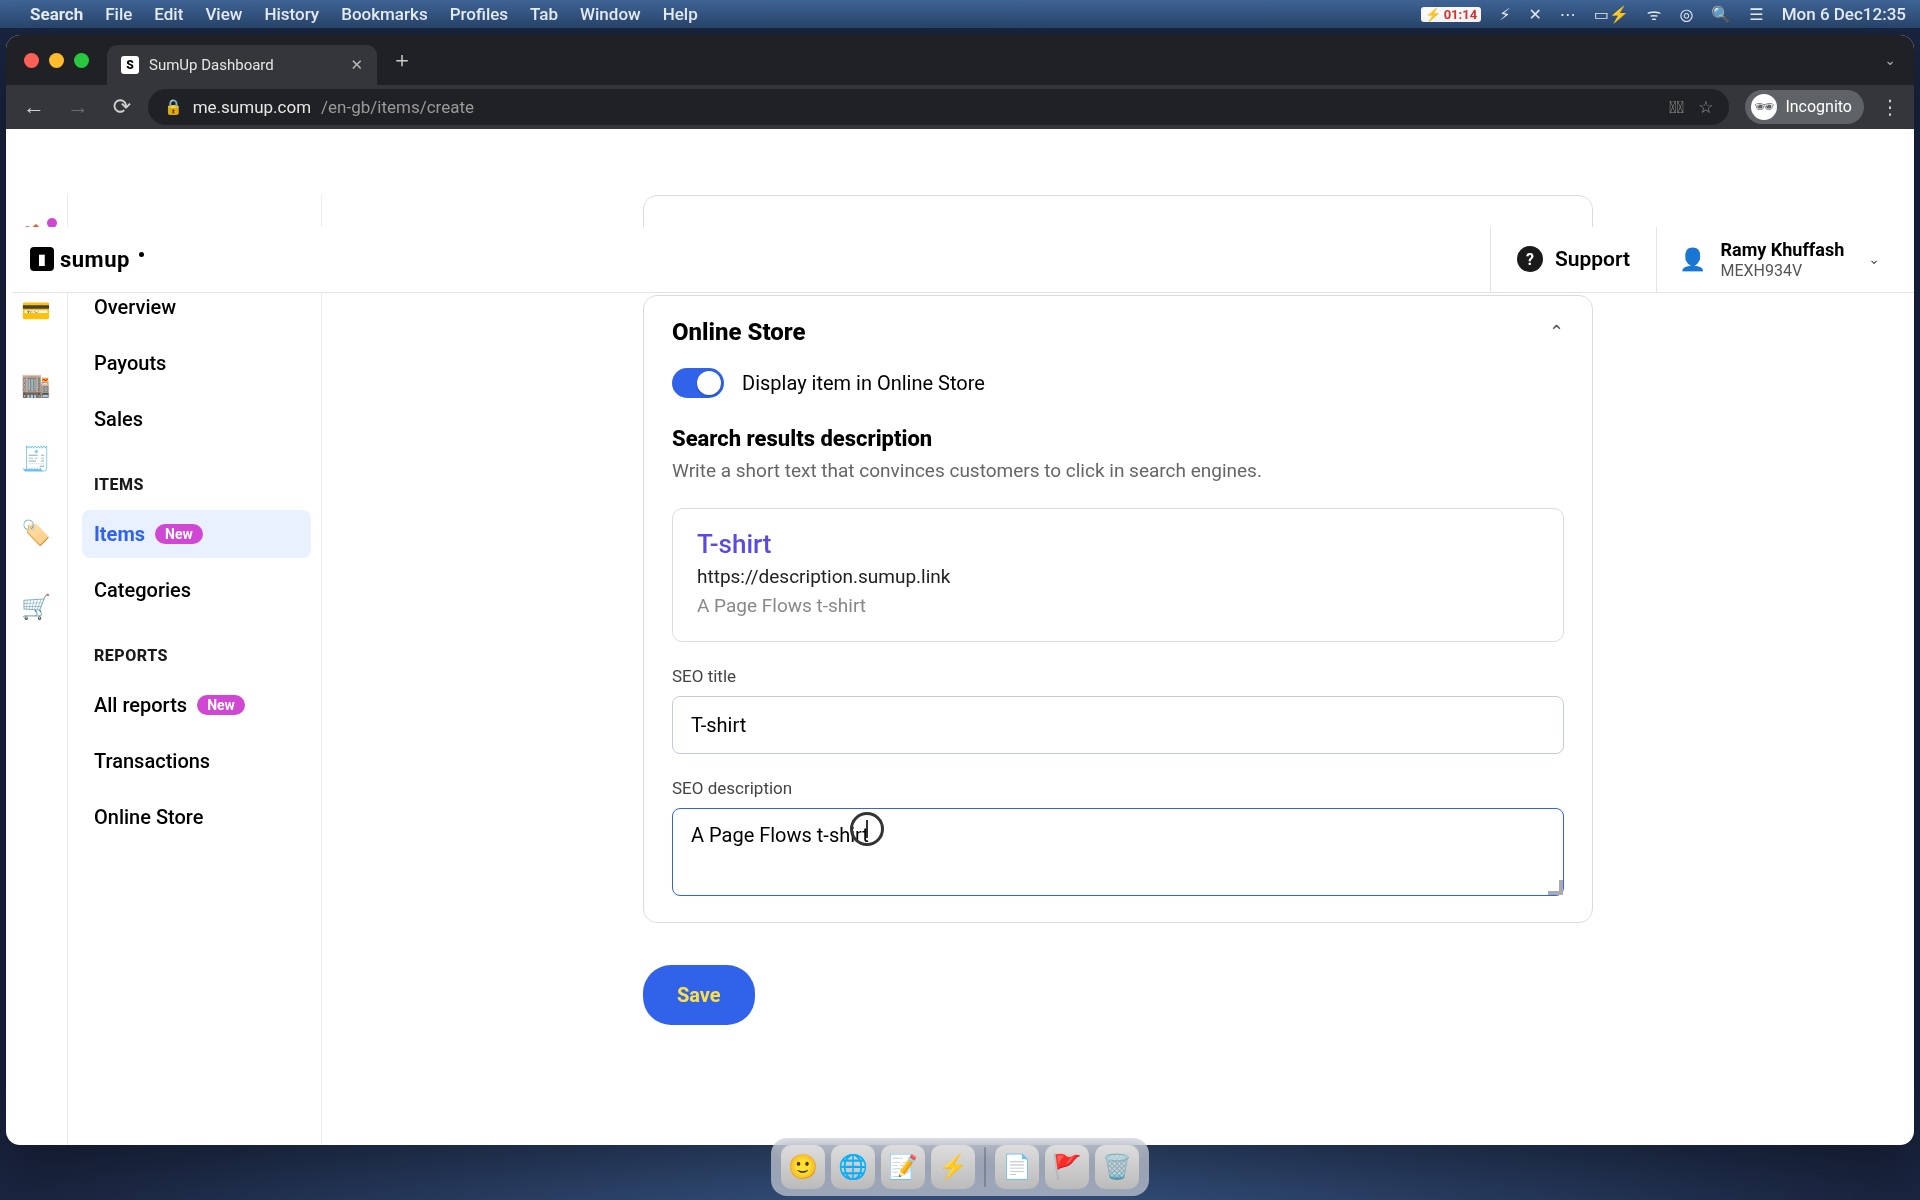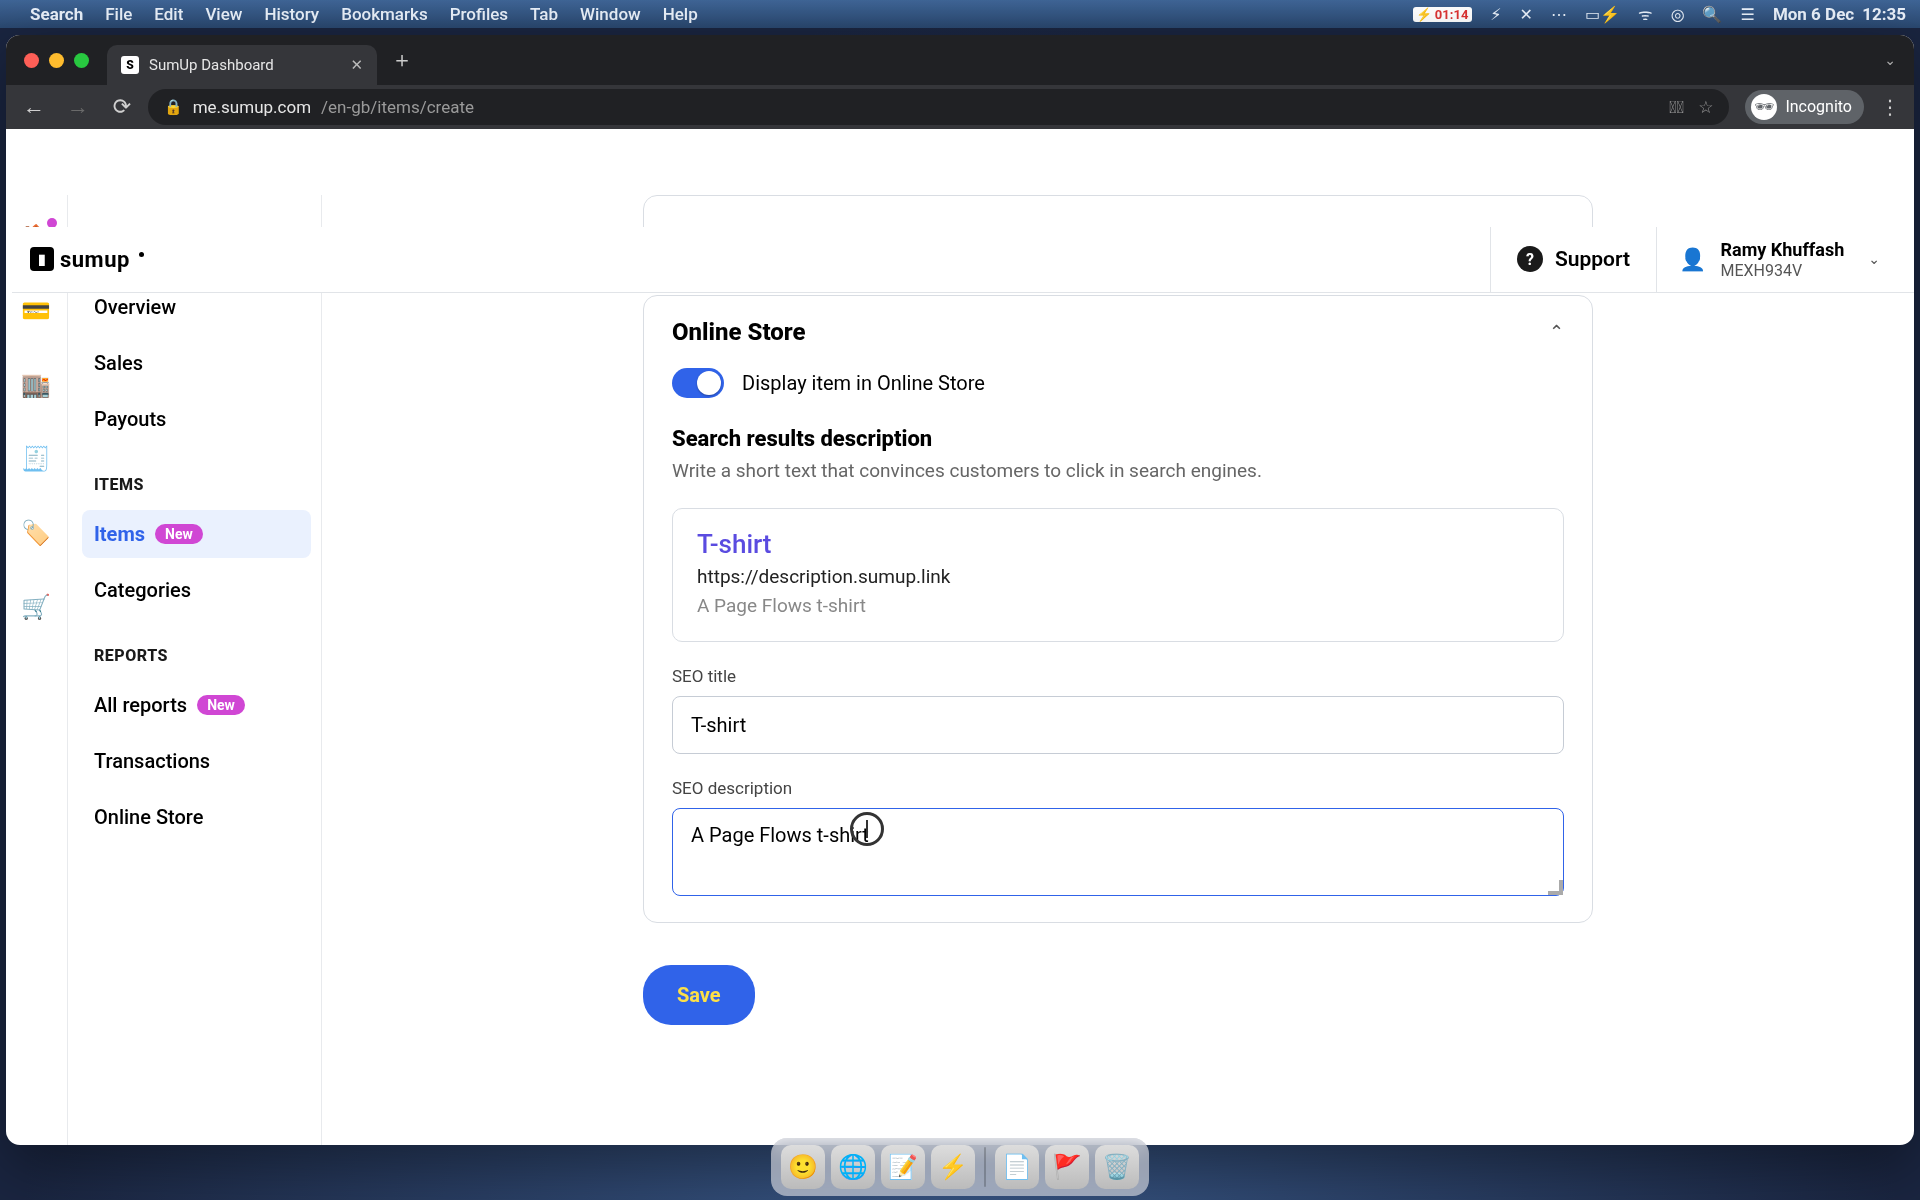--- a/index.html
+++ b/index.html
@@ -8,21 +8,21 @@
 
 .desktop { width: 1920px; height: 1200px; background: radial-gradient(ellipse at 50% 120%, #3a5a8a 0%, #1a2540 70%); position: relative; }
 
 
 .mac-menu { height: 28px; width: 100%; background: linear-gradient(#3f6596, #2a4870); display: flex; align-items: center; color: #eaf1fa; font-size: 17px; font-weight: 500; padding: 0 14px; }
 .mac-menu .apple { margin-right: 16px; }
 .mac-menu .app-name { font-weight: 700; margin-right: 22px; }
 .mac-menu .menu-item { margin-right: 22px; cursor: default; }
 .mac-menu .right { margin-left: auto; display: flex; gap: 18px; align-items: center; }
 .mac-menu .status-icon { font-size: 16px; }
-.mac-menu .clock { display:flex; gap:8px;font-weight:bold; }
+.mac-menu .clock { display:flex; gap:0; }
 .mac-menu .battery-time { background:#fff; color:#d33; font-weight:700; padding:0 4px; border-radius:3px; font-size:13px; display:flex; align-items:center; gap:2px; }
 
 
 .browser { position: absolute; left: 6px; top: 35px; right: 6px; height: 1110px; background: #fff; border-radius: 14px; overflow:hidden; box-shadow: 0 20px 60px rgba(0,0,0,.4); display:flex; flex-direction:column; }
 
 
 .tabstrip { height: 50px; background: #202124; display:flex; align-items:center; padding-left:12px; }
 .traffic { display:flex; gap:10px; margin-right:18px; margin-left:6px; }
 .tl { width:15px; height:15px; border-radius:50%; }
 .tl.red{background:#fe5f57}.tl.yel{background:#febc2e}.tl.grn{background:#28c840}
@@ -214,24 +214,24 @@
         <div class="ic">🏷️</div>
         <div class="ic">🛒</div>
       </div>
 
       <div class="sidebar">
         <div class="home">Home</div>
         <div class="navlink">
             <span>Overview</span>
           </div>
         <div class="navlink">
+            <span>Payouts</span>
+          </div>
+        <div class="navlink">
             <span>Sales</span>
-          </div>
-        <div class="navlink">
-            <span>Payouts</span>
           </div>
         <div class="section">ITEMS</div>
         <div class="navlink active">
           <span>Items</span>
           <span class="badge-new">New</span>
         </div>
         <div class="navlink">
             <span>Categories</span>
           </div>
         <div class="section">REPORTS</div>

